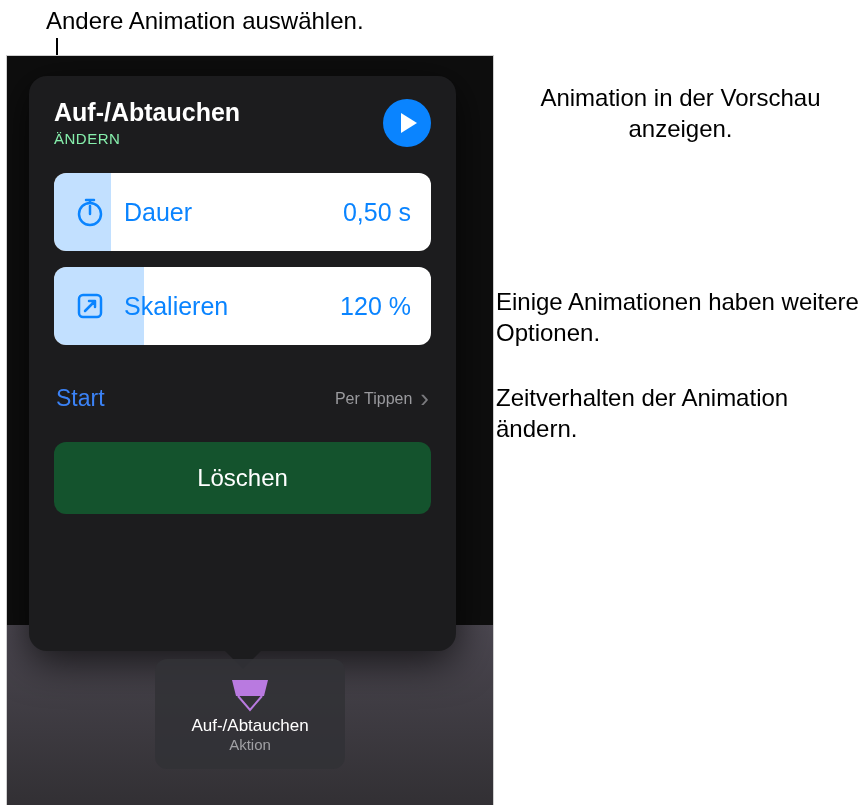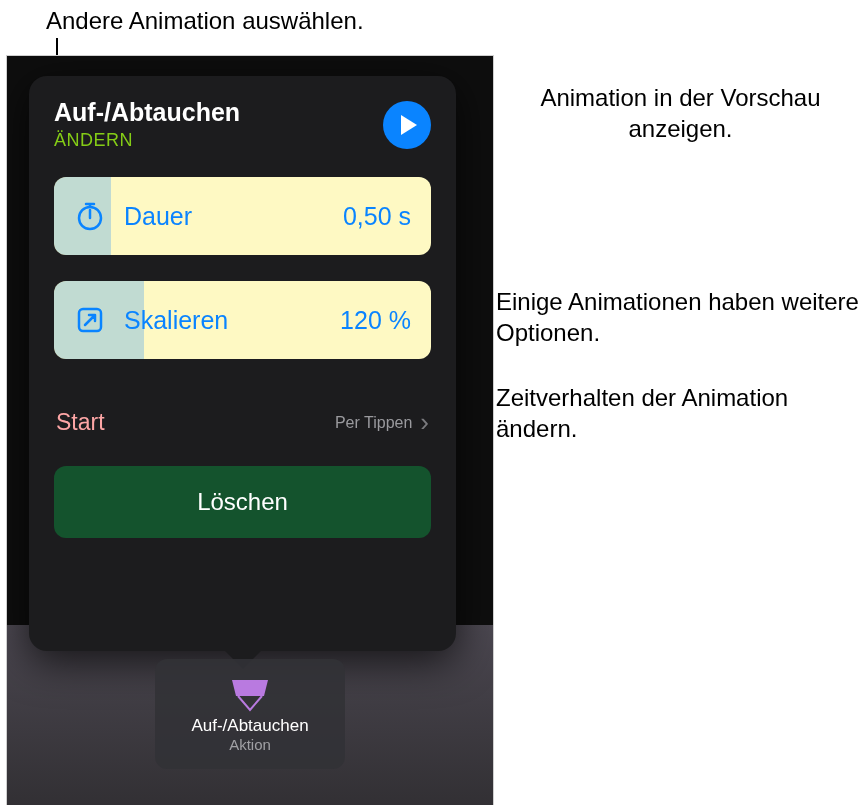--- a/index.html
+++ b/index.html
@@ -55,22 +55,22 @@
     justify-content: space-between;
     margin-bottom: 26px;
   }
   .header-text { }
   .title {
     color: #fff;
     font-size: 25px;
     font-weight: 600;
   }
   .change-link {
-    color: #84cc16;
-    font-size: 18px;
+    color: #86efac;
+    font-size: 15px;
     font-weight: 500;
     letter-spacing: 0.5px;
     margin-top: 3px;
   }
   .play-btn {
     width: 48px; height: 48px;
     border-radius: 50%;
     background: #0a84ff;
     display: flex;
     align-items: center;
@@ -78,26 +78,26 @@
   }
   .play-triangle {
     width: 0; height: 0;
     margin-left: 4px;
     border-top: 10px solid transparent;
     border-bottom: 10px solid transparent;
     border-left: 16px solid #fff;
   }
   .option-row {
     height: 78px;
-    background: #fef9c3;
+    background: #ffffff;
     border-radius: 12px;
     display: flex;
     align-items: center;
     padding: 0 20px;
-    margin-bottom: 26px;
+    margin-bottom: 16px;
     position: relative;
     overflow: hidden;
   }
   .option-fill {
     position: absolute;
     left: 0; top: 0; bottom: 0;
     background: rgba(10,132,255,0.25);
     border-radius: 12px 0 0 12px;
   }
   .option-icon {
@@ -117,21 +117,21 @@
     color: #0a84ff;
     font-size: 25px;
     z-index: 1;
   }
   .start-row {
     display: flex;
     align-items: center;
     padding: 22px 2px 22px 2px;
   }
   .start-label {
-    color: #fca5a5;
+    color: #3b82f6;
     font-size: 23px;
     flex: 1;
   }
   .start-value {
     color: #9a9a9e;
     font-size: 16px;
     margin-right: 8px;
   }
   .chevron {
     color: #7a7a7e;

